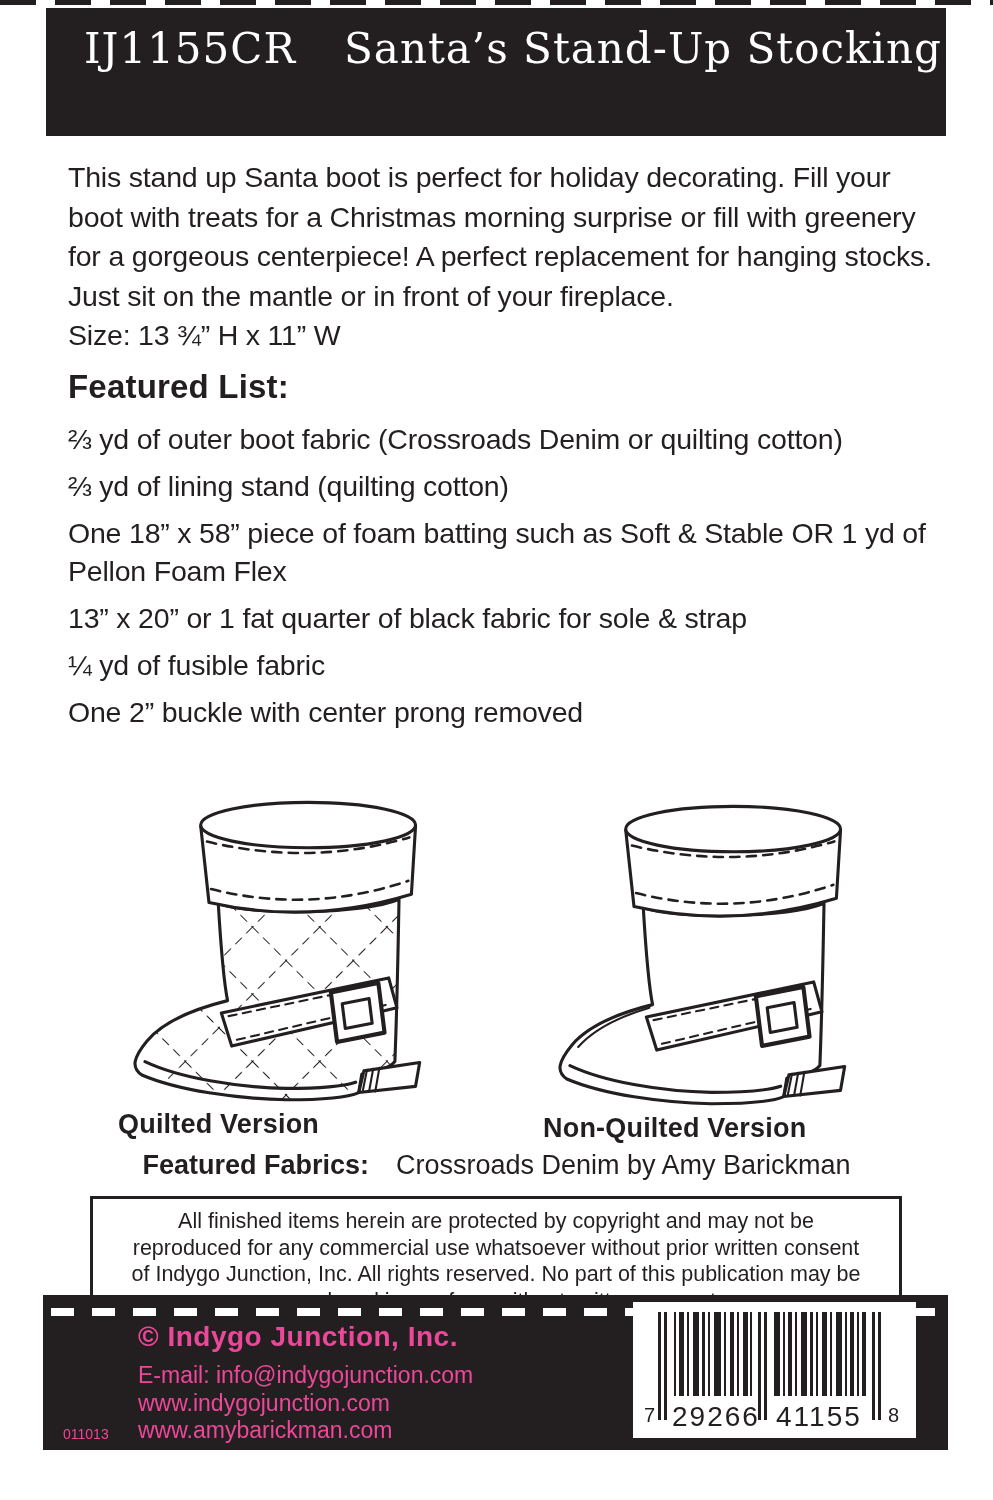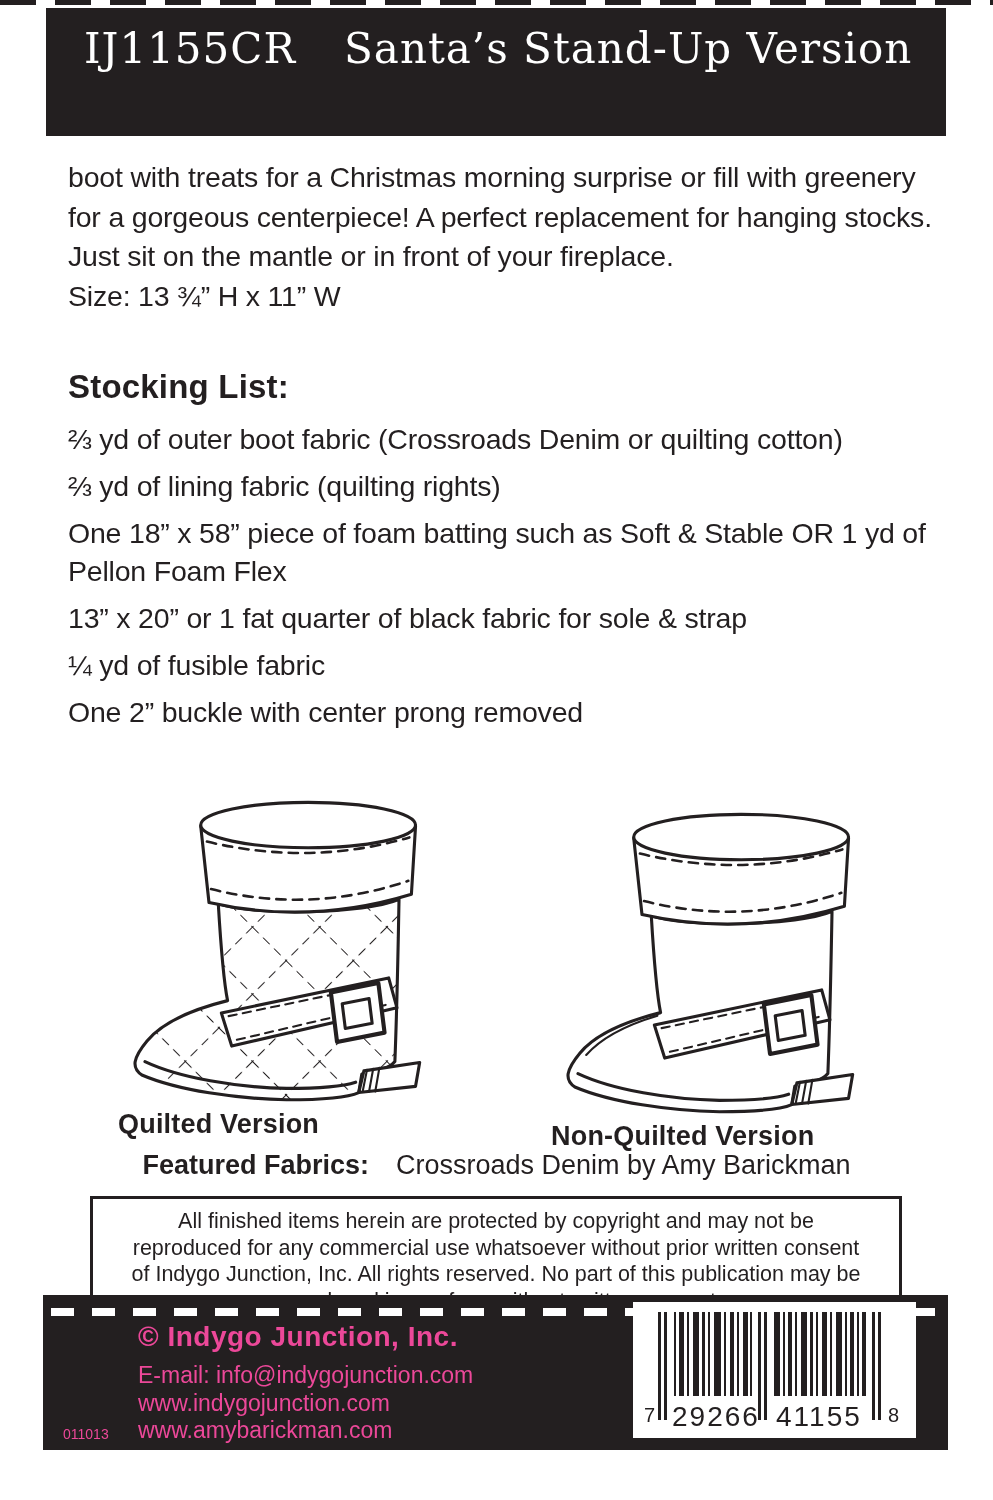--- a/index.html
+++ b/index.html
@@ -51,35 +51,36 @@
 </style>
 </head>
 <body>
 
 <div class="page">
 
   <div class="top-dashes"></div>
 
   <header class="header">
     <span>IJ1155CR</span>
-    <span>Santa’s Stand-Up Version</span>
+    <span>Santa’s Stand-Up Stocking</span>
   </header>
 
   <section class="desc">
+    <div>This stand up Santa boot is perfect for holiday decorating. Fill your</div>
     <div>boot with treats for a Christmas morning surprise or fill with greenery</div>
     <div>for a gorgeous centerpiece! A perfect replacement for hanging stocks.</div>
     <div>Just sit on the mantle or in front of your fireplace.</div>
     <div>Size: 13 ¾” H x 11” W</div>
   </section>
 
-  <h2 class="mat-heading" style="margin:0">Stocking List:</h2>
+  <h2 class="mat-heading" style="margin:0">Featured List:</h2>
 
   <section class="materials">
     <div class="mat-item">⅔ yd of outer boot fabric (Crossroads Denim or quilting cotton)</div>
-    <div class="mat-item">⅔ yd of lining fabric (quilting rights)</div>
+    <div class="mat-item">⅔ yd of lining stand (quilting cotton)</div>
     <div class="mat-item">One 18” x 58” piece of foam batting such as Soft &amp; Stable OR 1 yd of Pellon Foam Flex</div>
     <div class="mat-item">13” x 20” or 1 fat quarter of black fabric for sole &amp; strap</div>
     <div class="mat-item">¼ yd of fusible fabric</div>
     <div class="mat-item">One 2” buckle with center prong removed</div>
   </section>
 
   <figure class="fig fig-left" style="margin:0">
     <svg class="boot-svg" viewBox="0 0 360 305">
       <defs>
         <clipPath id="clipA">
@@ -103,21 +104,21 @@
         <path d="M217,205 L243,200 L246,224 L220,229 Z" fill="none"></path>
         <path d="M80,33 L88,107 Q186,129 284,99 L288,33"></path>
         <ellipse cx="184" cy="32" rx="104" ry="22"></ellipse>
         <path d="M86,48 Q186,72 282,44" fill="none" stroke-width="2.5" stroke-dasharray="9 7"></path>
         <path d="M90,94 Q186,118 281,86" fill="none" stroke-width="2.5" stroke-dasharray="9 7"></path>
       </g>
     </svg>
     <figcaption class="fig-caption">Quilted Version</figcaption>
   </figure>
 
-  <figure class="fig fig-right" style="margin:16px">
+  <figure class="fig fig-right" style="margin:8px">
     <svg class="boot-svg" viewBox="0 0 360 305">
       <g fill="#ffffff" stroke="#231f20" stroke-width="3" stroke-linejoin="round" stroke-linecap="round">
         <path d="M97,108 C100,158 102,182 106,202 C74,210 44,222 28,241 C14,258 13,267 23,274 C58,289 115,297 163,298 C198,298 222,296 233,291 L236,273 C252,271 263,267 268,261 C270,210 271,160 272,104 C240,118 130,120 97,108 Z"></path>
         <path d="M103,205 C76,213 50,225 34,243" fill="none" stroke-width="2"></path>
         <path d="M26,261 C60,277 115,286 163,287 C196,287 218,285 230,281" fill="none"></path>
         <path d="M233,291 L238,270 L292,262 L288,285 Z"></path>
         <path d="M241,269 L237,289 M247,268 L243,290 M253,267 L249,290" fill="none" stroke-width="2"></path>
         <path d="M100,214 L262,180 L270,209 L110,246 Z"></path>
         <path d="M107,217 L257,186 M115,240 L264,205" fill="none" stroke-width="2" stroke-dasharray="8 6"></path>
         <path d="M206,194 L252,185 L258,233 L212,242 Z" stroke-width="4"></path>

